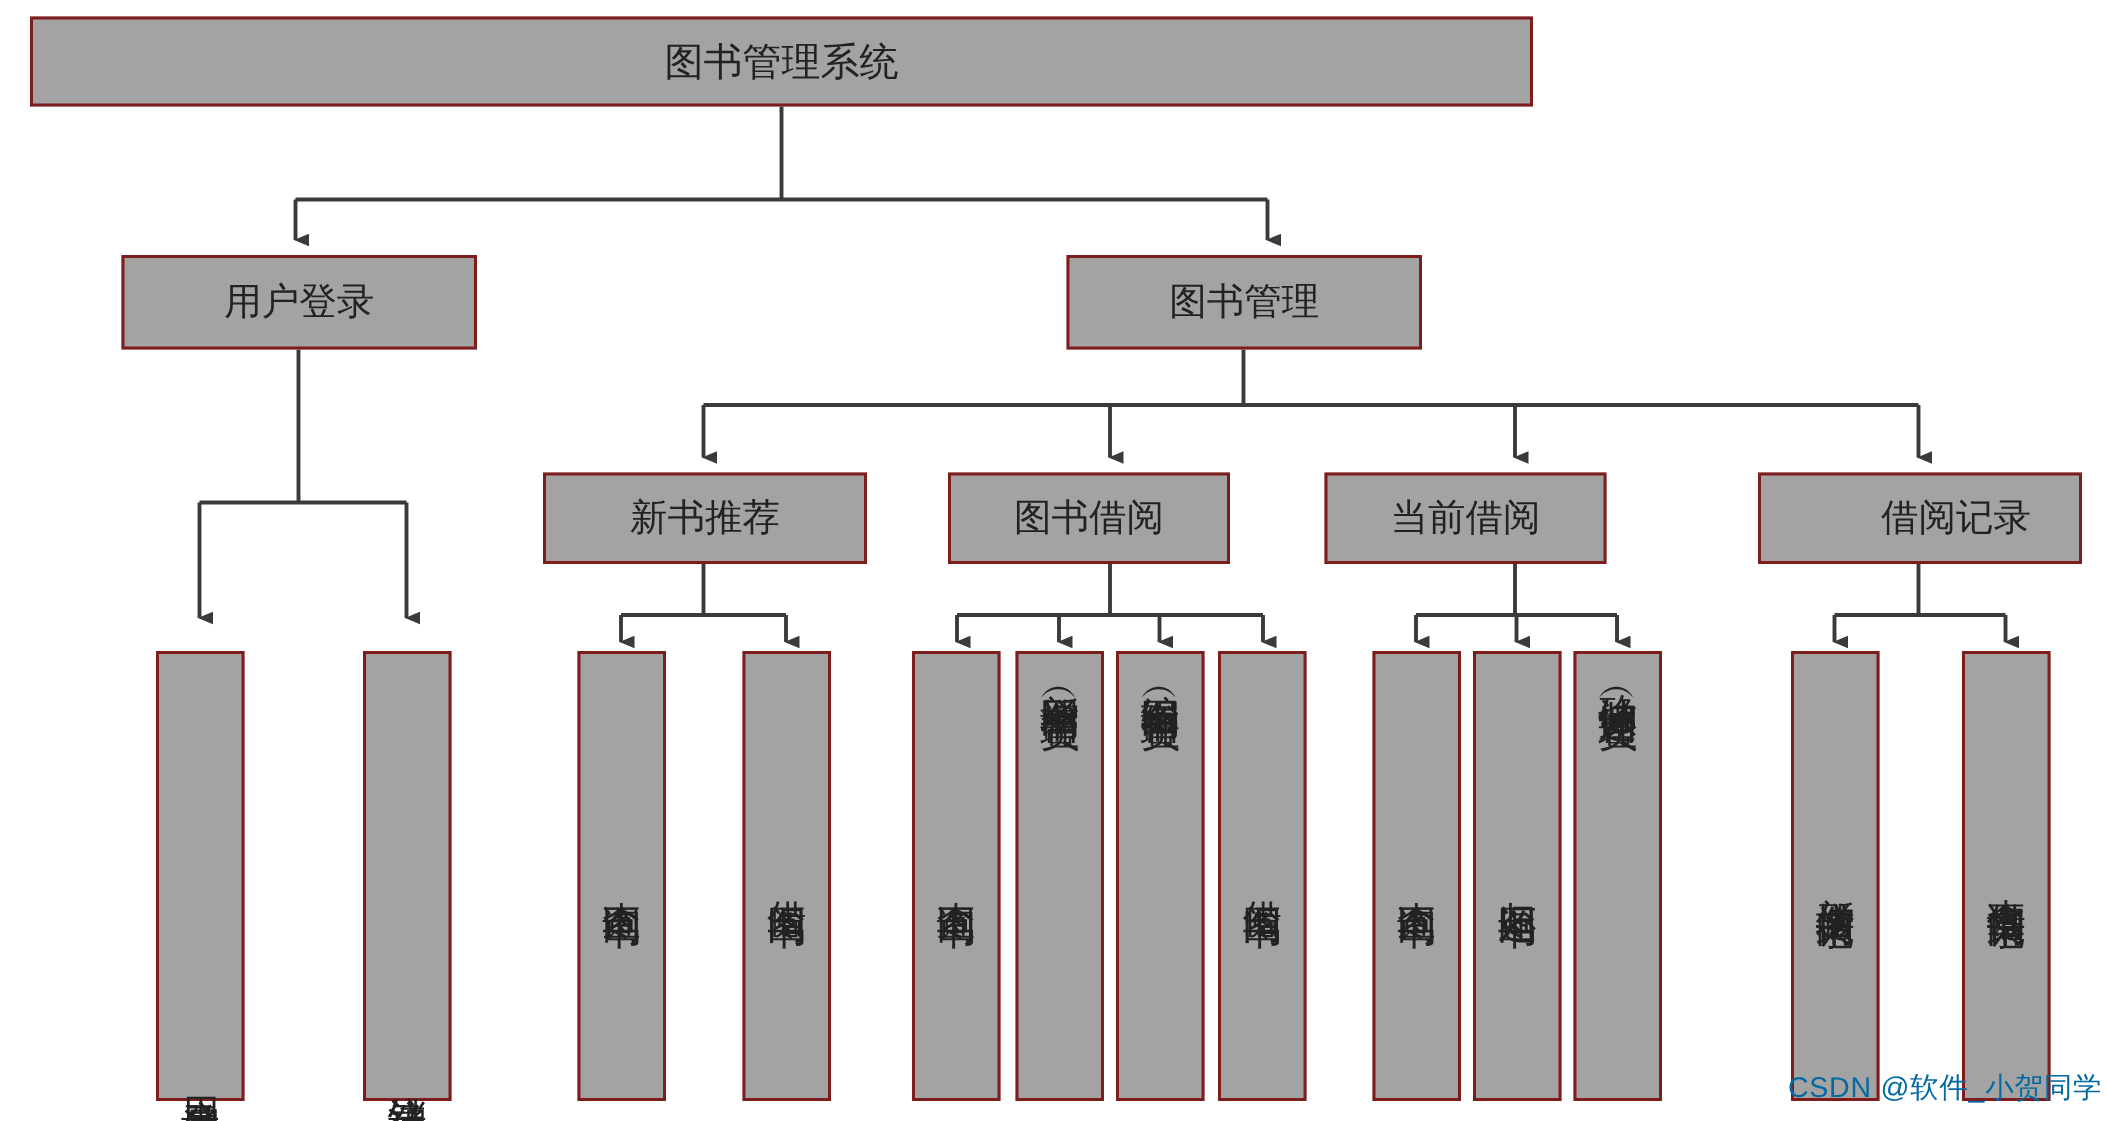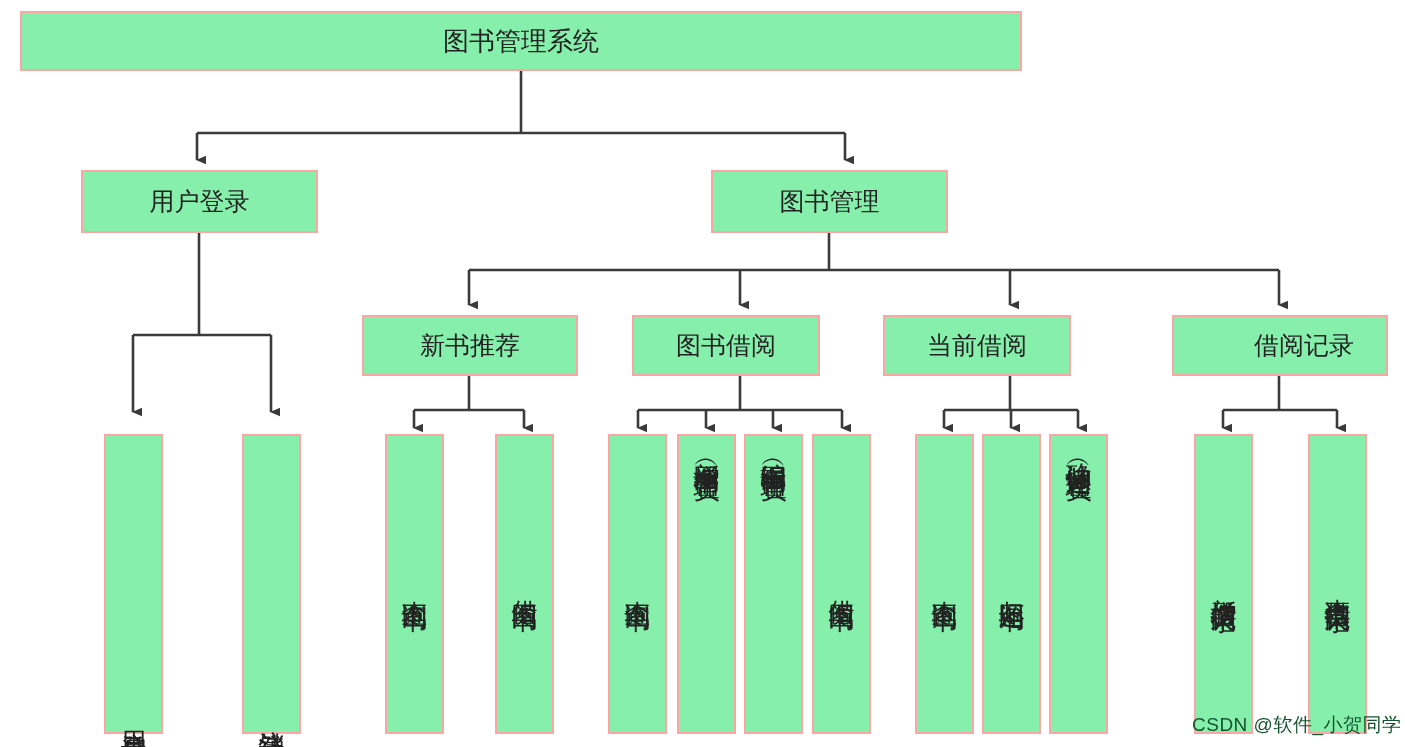--- a/index.html
+++ b/index.html
@@ -23,22 +23,22 @@
     position: absolute;
     left: 0;
     top: 0;
     width: 1405px;
     height: 747px;
     pointer-events: none;
   }
   .node {
     position: absolute;
     box-sizing: border-box;
-    background: #86efac;
-    border: 2px solid #fca5a5;
+    background: #a3a3a3;
+    border: 2px solid #7f1d1d;
     display: flex;
     align-items: center;
     justify-content: center;
     color: #222222;
   }
   .node .label {
     display: block;
     text-align: center;
     line-height: 1.18;
     white-space: nowrap;
@@ -72,21 +72,21 @@
   }
   .node.leaf.top-align {
     justify-content: flex-start;
     padding-top: 6px;
   }
   .watermark {
     position: absolute;
     left: 1192px;
     top: 712px;
     font-size: 19px;
-    color: #14532d;
+    color: #0369a1;
     white-space: nowrap;
     letter-spacing: 0.5px;
   }
 </style>
 </head>
 <body>
 
 <div id="diagram-root">
 
   <svg class="connectors" viewBox="0 0 1405 747" xmlns="http://www.w3.org/2000/svg">

